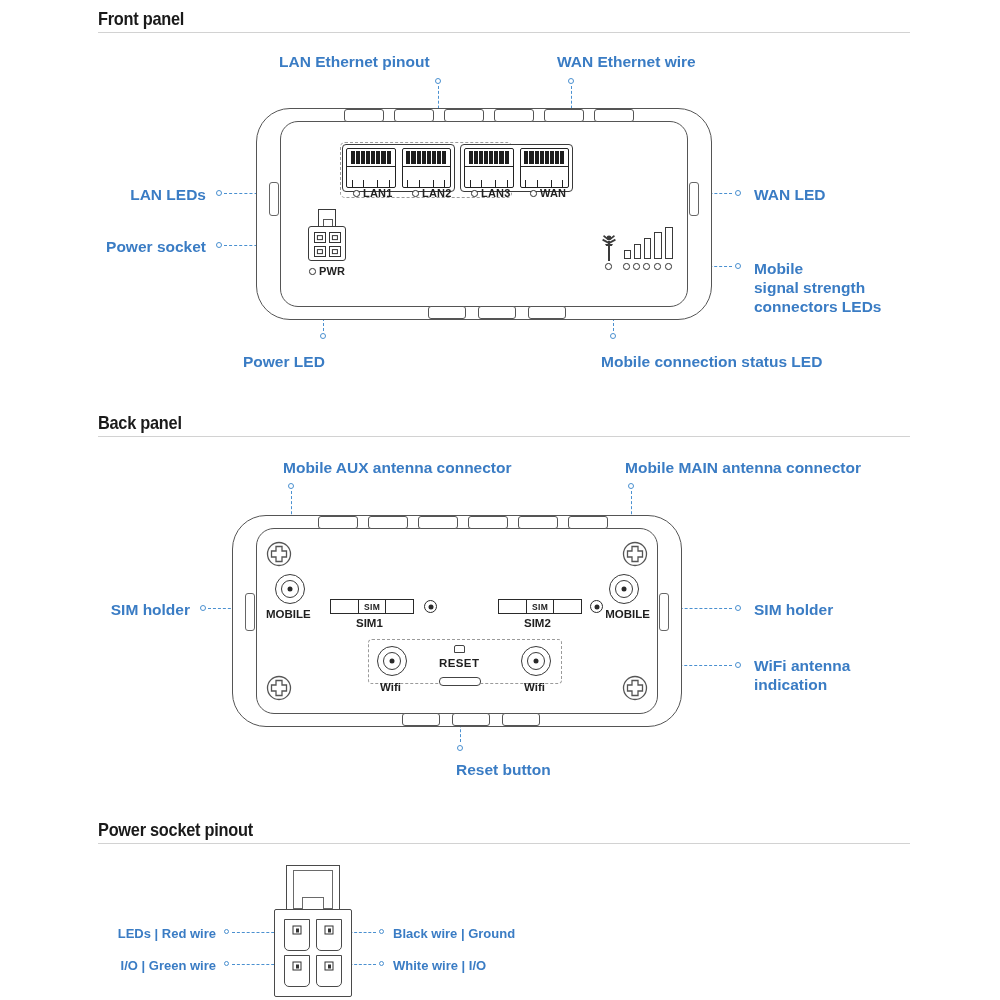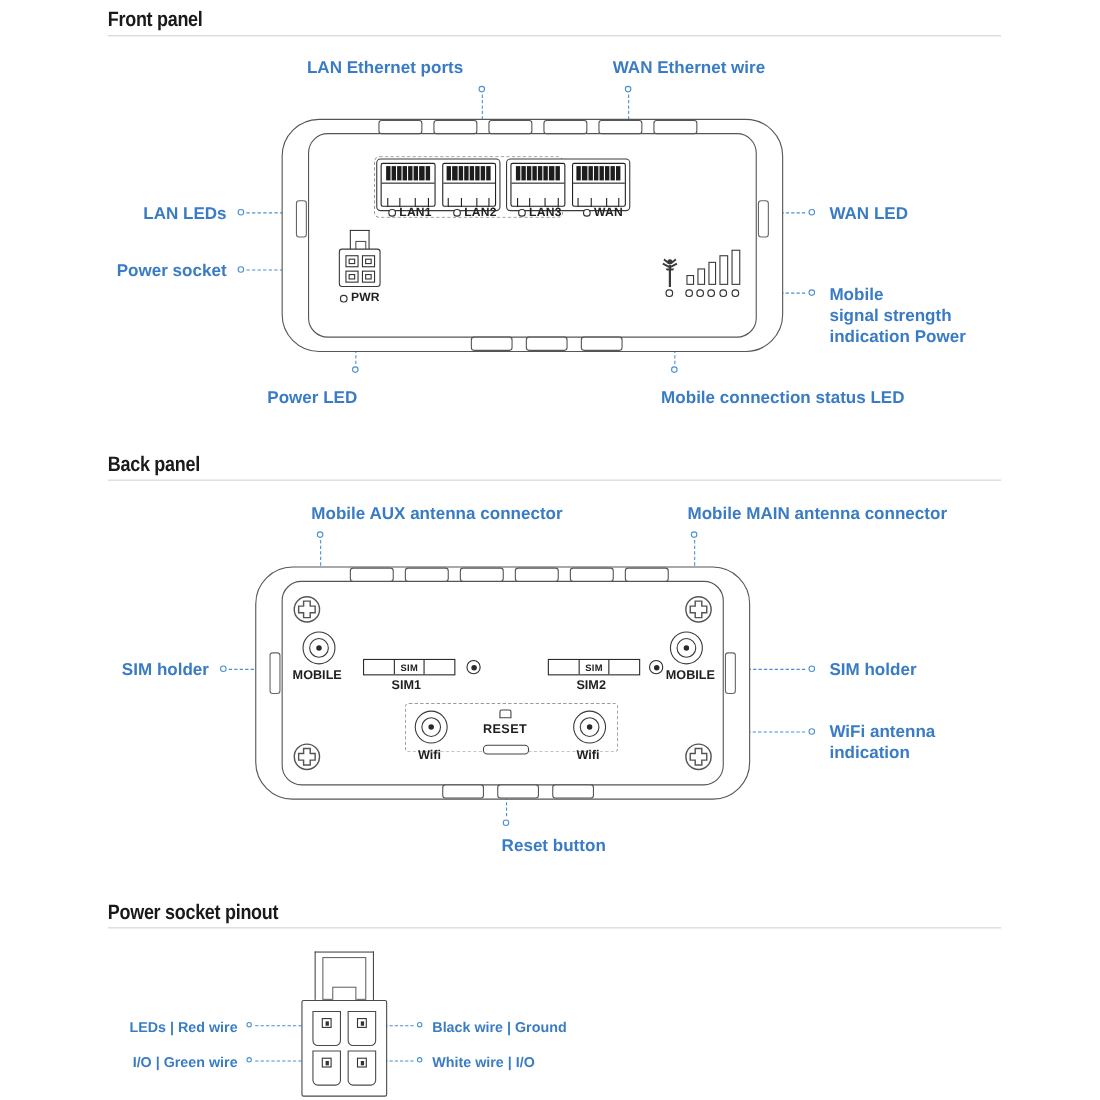--- a/index.html
+++ b/index.html
@@ -193,21 +193,21 @@
     transform:translate(-50%,-50%);
     width:3px; height:4px; background:#333;
   }
 </style>
 </head>
 <body>
 
 <div class="section-header" style="top:8px;">Front panel</div>
 <div class="section-rule" style="top:32px; width:812px;"></div>
 
-<div class="lbl" style="left:279px; top:53px;">LAN Ethernet ports</div>
+<div class="lbl" style="left:279px; top:53px;">LAN Ethernet pinout</div>
 <div class="dot" style="left:435px; top:78px;"></div>
 <div class="dash-v" style="left:438px; top:86px; height:52px;"></div>
 
 <div class="lbl" style="left:557px; top:53px;">WAN Ethernet wire</div>
 <div class="dot" style="left:568px; top:78px;"></div>
 <div class="dash-v" style="left:571px; top:86px; height:52px;"></div>
 
 <div class="lbl r" style="left:0px; width:206px; top:186px;">LAN LEDs</div>
 <div class="dot" style="left:216px; top:190px;"></div>
 <div class="dash-h" style="left:224px; top:193px; width:110px;"></div>
@@ -215,21 +215,21 @@
 <div class="lbl r" style="left:0px; width:206px; top:238px;padding-left:44px;">Power socket</div>
 <div class="dot" style="left:216px; top:242px;"></div>
 <div class="dash-h" style="left:224px; top:245px; width:84px;"></div>
 
 <div class="dash-h" style="left:690px; top:193px; width:42px;"></div>
 <div class="dot" style="left:735px; top:190px;"></div>
 <div class="lbl" style="left:754px; top:186px;">WAN LED</div>
 
 <div class="dash-h" style="left:660px; top:266px; width:72px;"></div>
 <div class="dot" style="left:735px; top:263px;"></div>
-<div class="lbl" style="left:754px; top:260px;"><span>Mobile</span><br><span>signal strength</span><br><span>indication Power</span></div>
+<div class="lbl" style="left:754px; top:260px;"><span>Mobile</span><br><span>signal strength</span><br><span>connectors LEDs</span></div>
 
 <div class="dash-v" style="left:323px; top:283px; height:48px;"></div>
 <div class="dot" style="left:320px; top:333px;"></div>
 <div class="lbl" style="left:243px; top:353px;">Power LED</div>
 
 <div class="dash-v" style="left:613px; top:283px; height:48px;"></div>
 <div class="dot" style="left:610px; top:333px;"></div>
 <div class="lbl" style="left:601px; top:353px;">Mobile connection status LED</div>
 
 <div class="device" style="left:256px; top:108px; width:456px; height:212px;">

